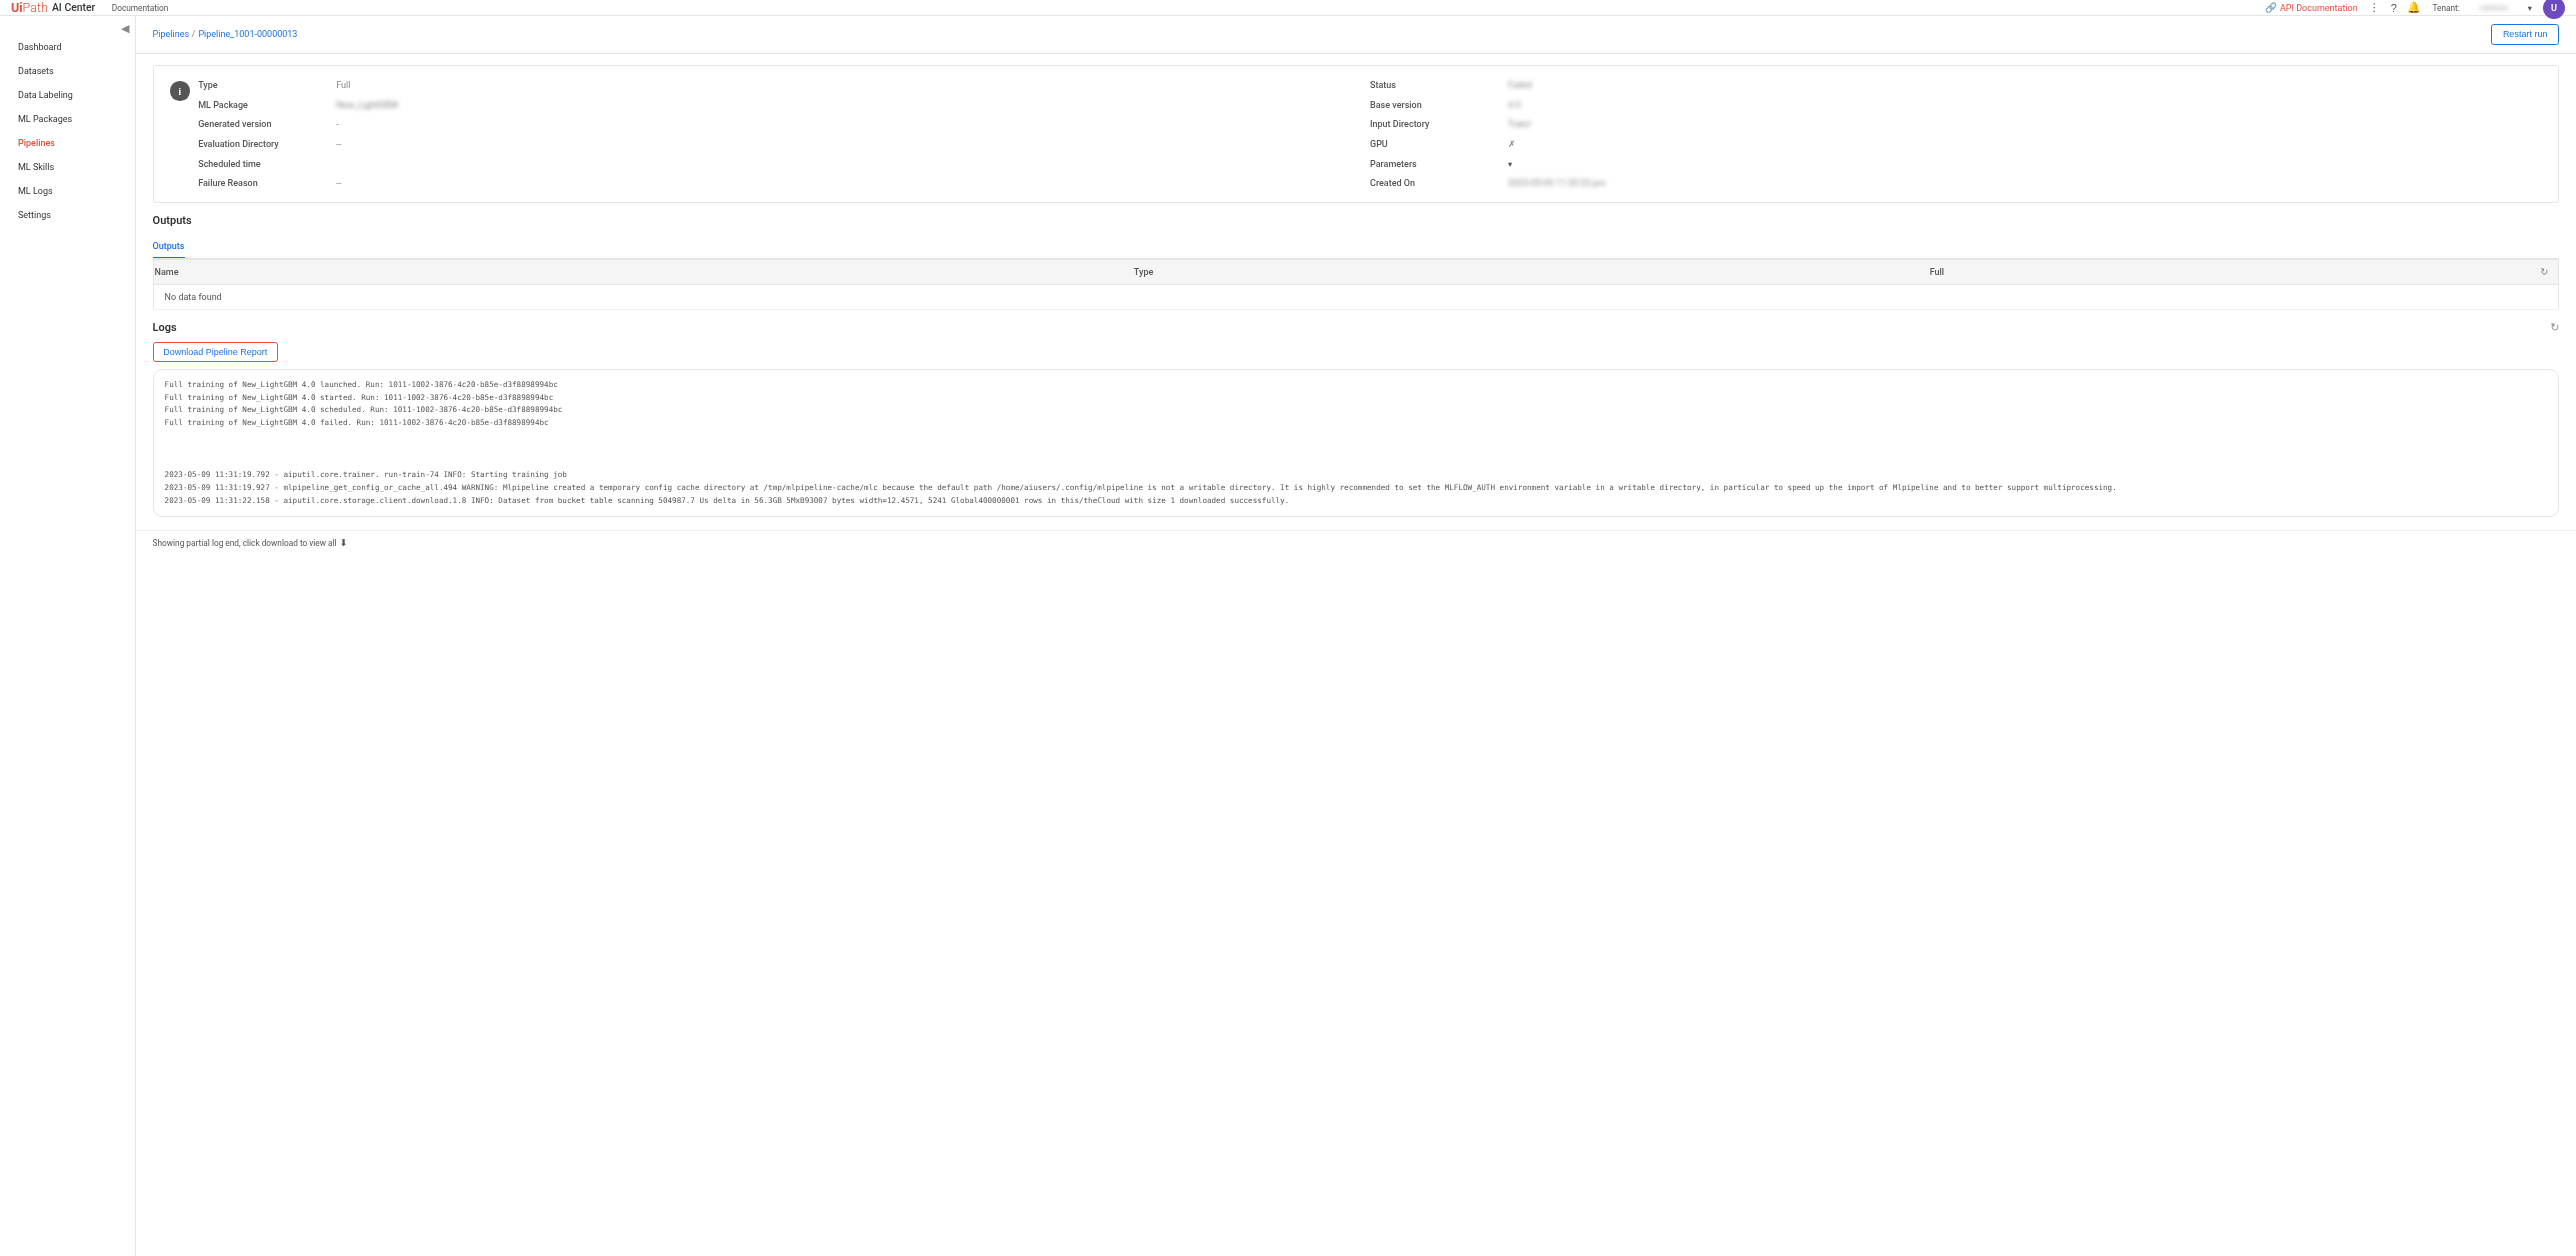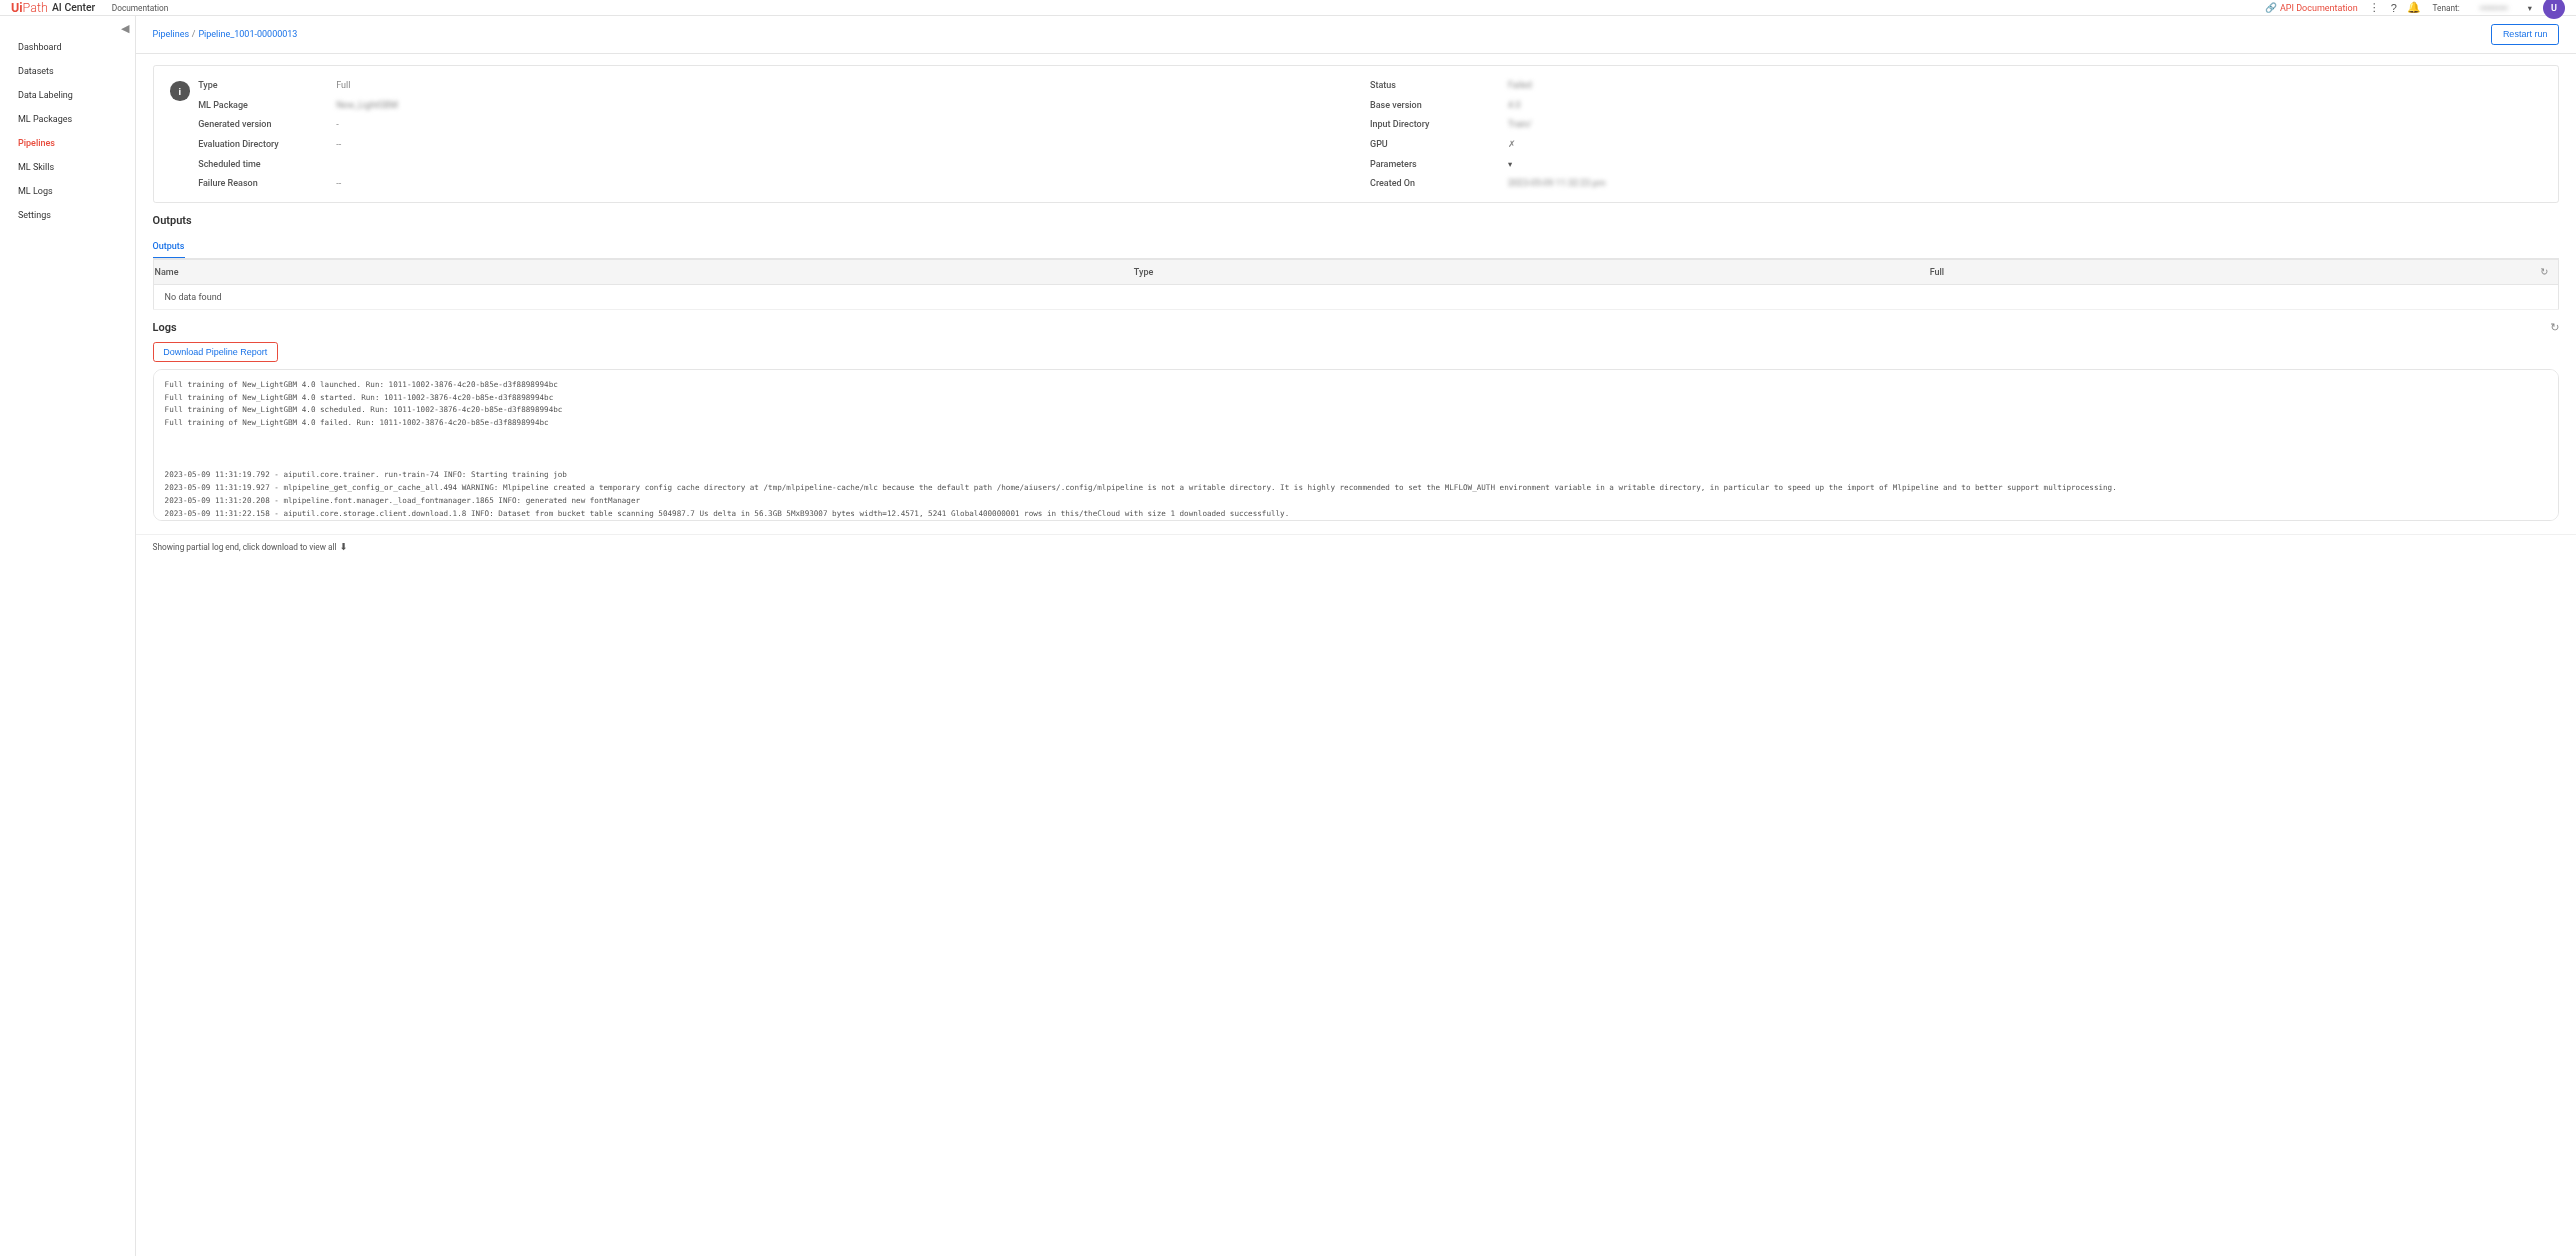--- a/index.html
+++ b/index.html
@@ -240,21 +240,20 @@
       <div class="logs-box">
         <span class="log-line">Full training of New_LightGBM 4.0 launched.  Run: 1011-1002-3876-4c20-b85e-d3f8898994bc</span>
         <span class="log-line">Full training of New_LightGBM 4.0 started.  Run: 1011-1002-3876-4c20-b85e-d3f8898994bc</span>
         <span class="log-line">Full training of New_LightGBM 4.0 scheduled.  Run: 1011-1002-3876-4c20-b85e-d3f8898994bc</span>
         <span class="log-line">Full training of New_LightGBM 4.0 failed.  Run: 1011-1002-3876-4c20-b85e-d3f8898994bc</span>
         <span class="log-line">&nbsp;</span>
         <span class="log-line">&nbsp;</span>
         <span class="log-line">&nbsp;</span>
         <span class="log-line">2023-05-09 11:31:19.792 - aiputil.core.trainer. run-train-74  INFO: Starting training job</span>
         <span class="log-line">2023-05-09 11:31:19.927 - mlpipeline_get_config_or_cache_all.494  WARNING: Mlpipeline created a temporary config cache directory at /tmp/mlpipeline-cache/mlc because the default path /home/aiusers/.config/mlpipeline is not a writable directory. It is highly recommended to set the MLFLOW_AUTH environment variable in a writable directory, in particular to speed up the import of Mlpipeline and to better support multiprocessing.</span>
-        <span class="log-line">2023-05-09 11:31:20.208 - mlpipeline.font.manager._load_fontmanager.1865  INFO: generated new fontManager</span>
         <span class="log-line">2023-05-09 11:31:22.158 - aiputil.core.storage.client.download.1.8  INFO: Dataset from bucket table scanning 504987.7 Us delta in 56.3GB 5MxB93007  bytes width=12.4571, 5241 Global400000001  rows in this/theCloud with size 1 downloaded successfully.</span>
       </div>
     </div>
 
     <div class="partial-log-note">
       <span>Showing partial log end, click download to view all</span>
       <span class="download-small-icon">⬇</span>
     </div>
 
   </div>

